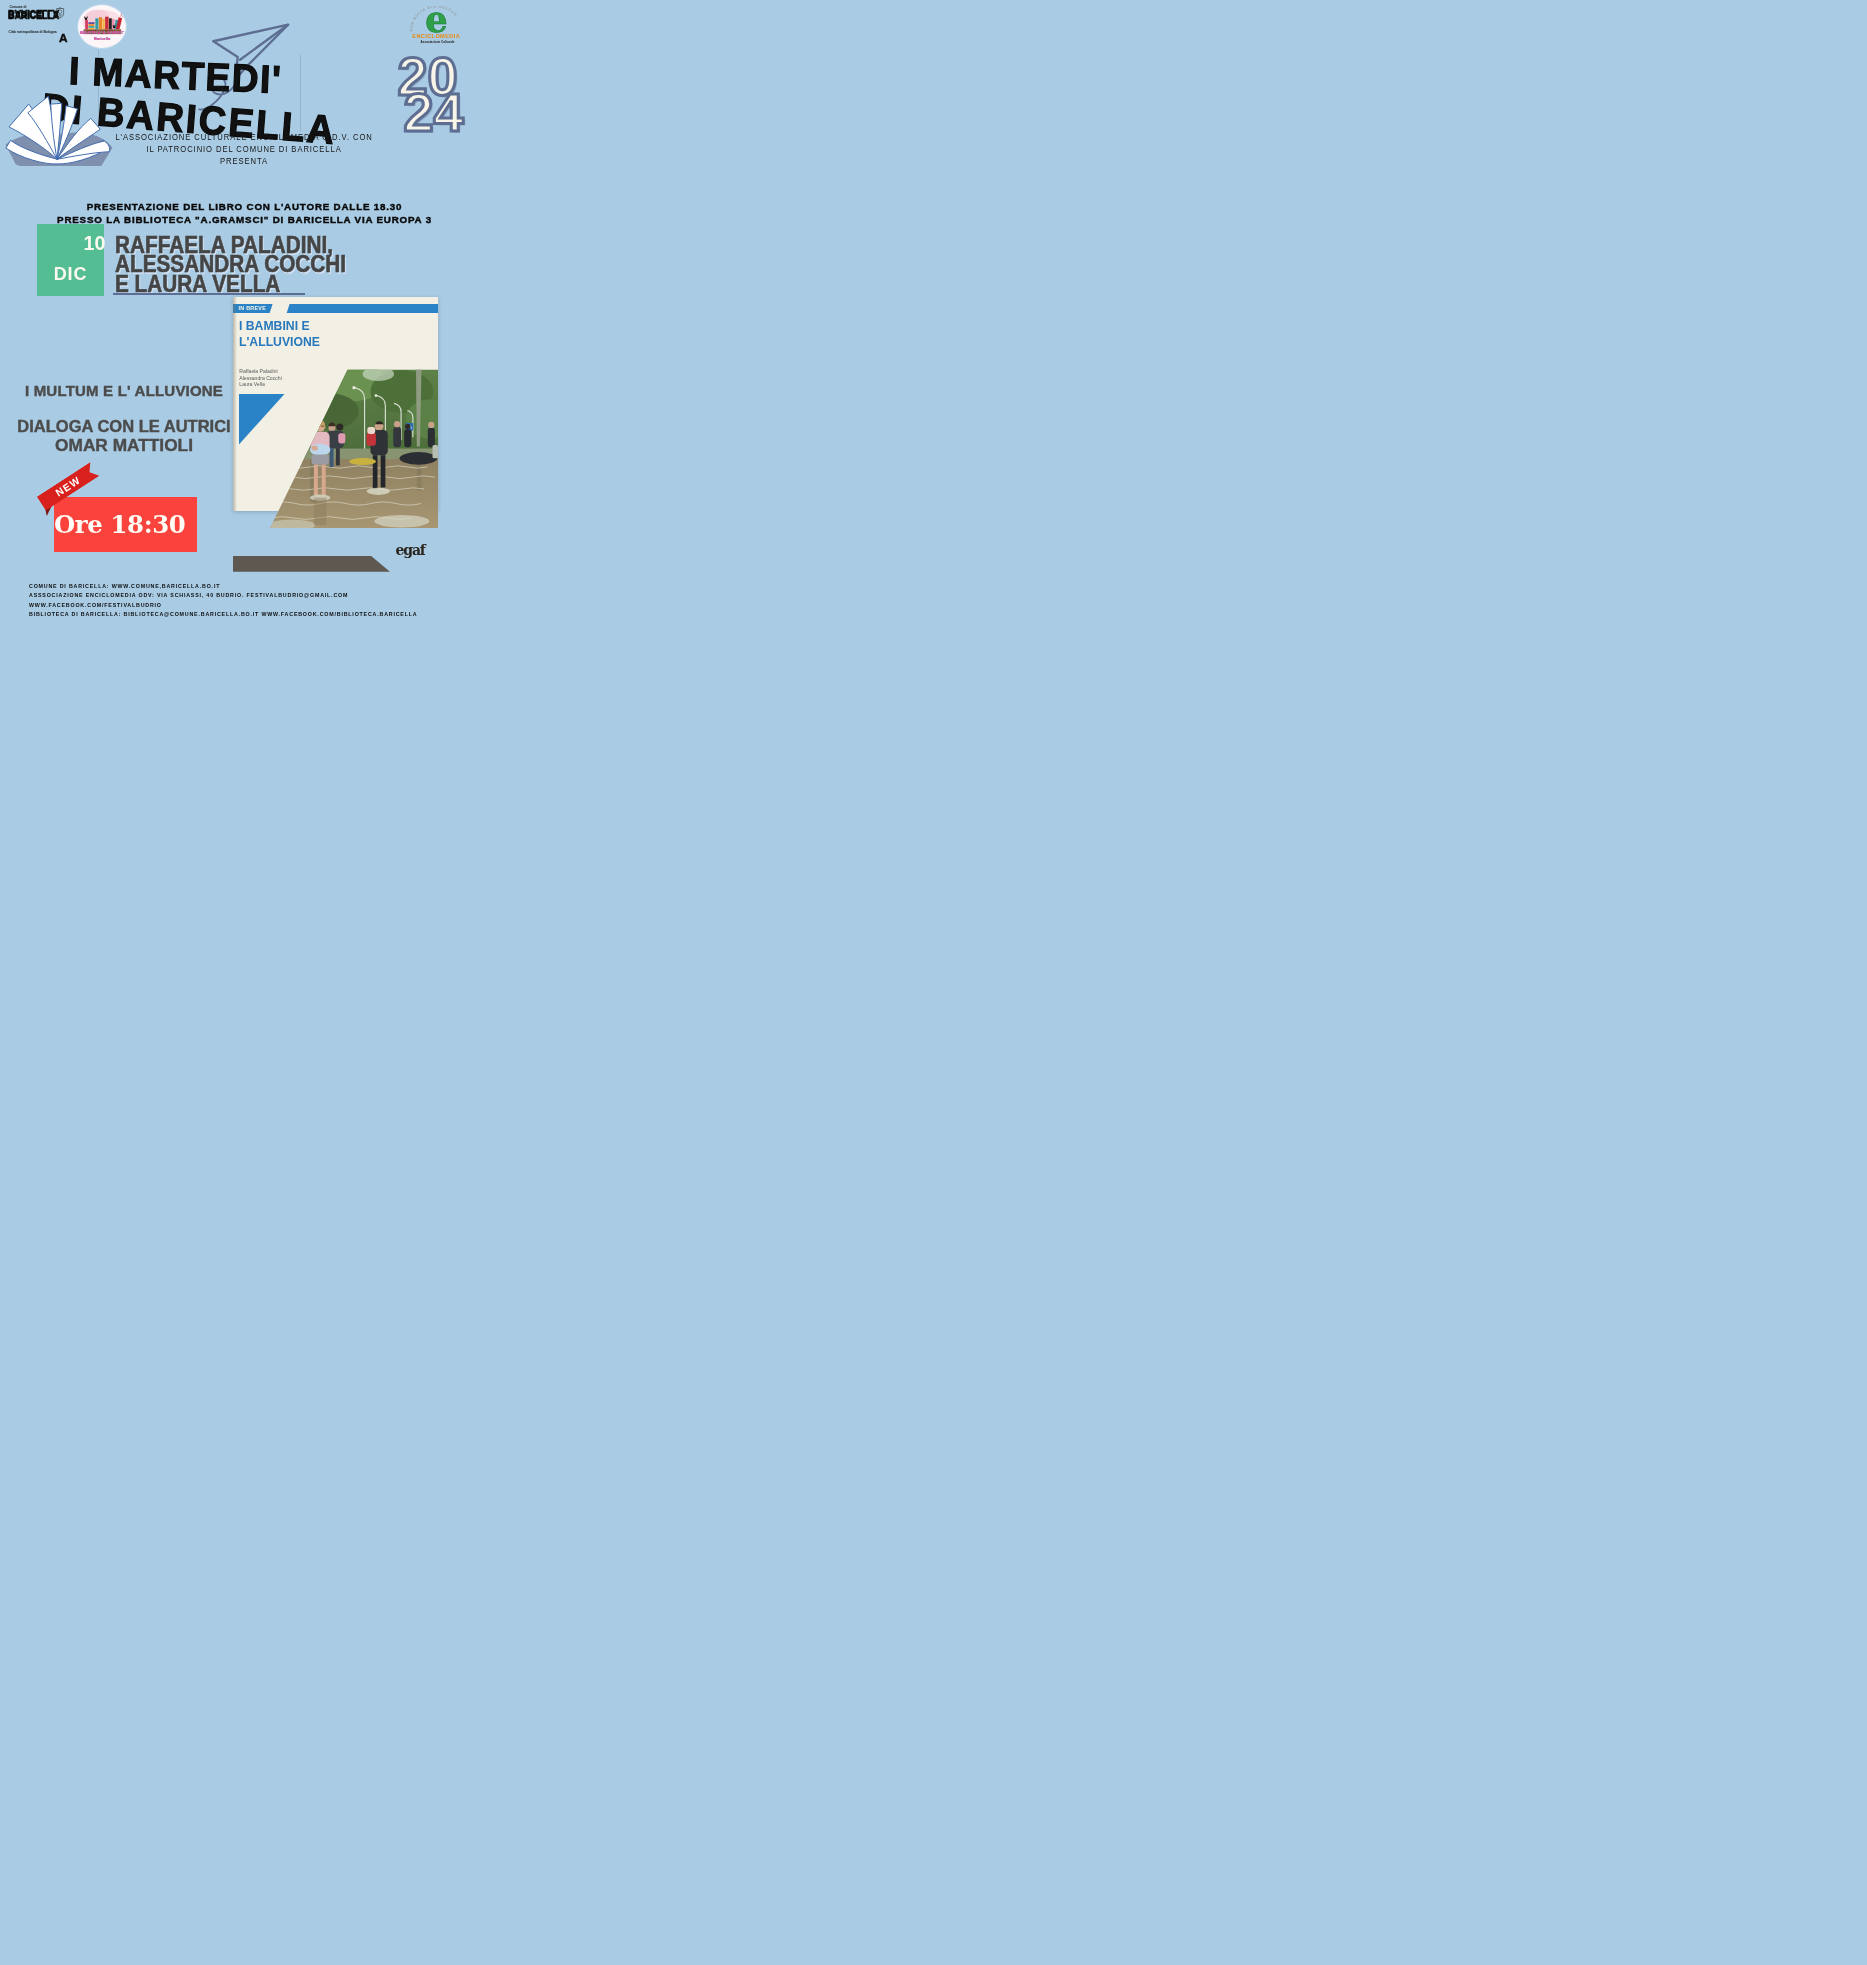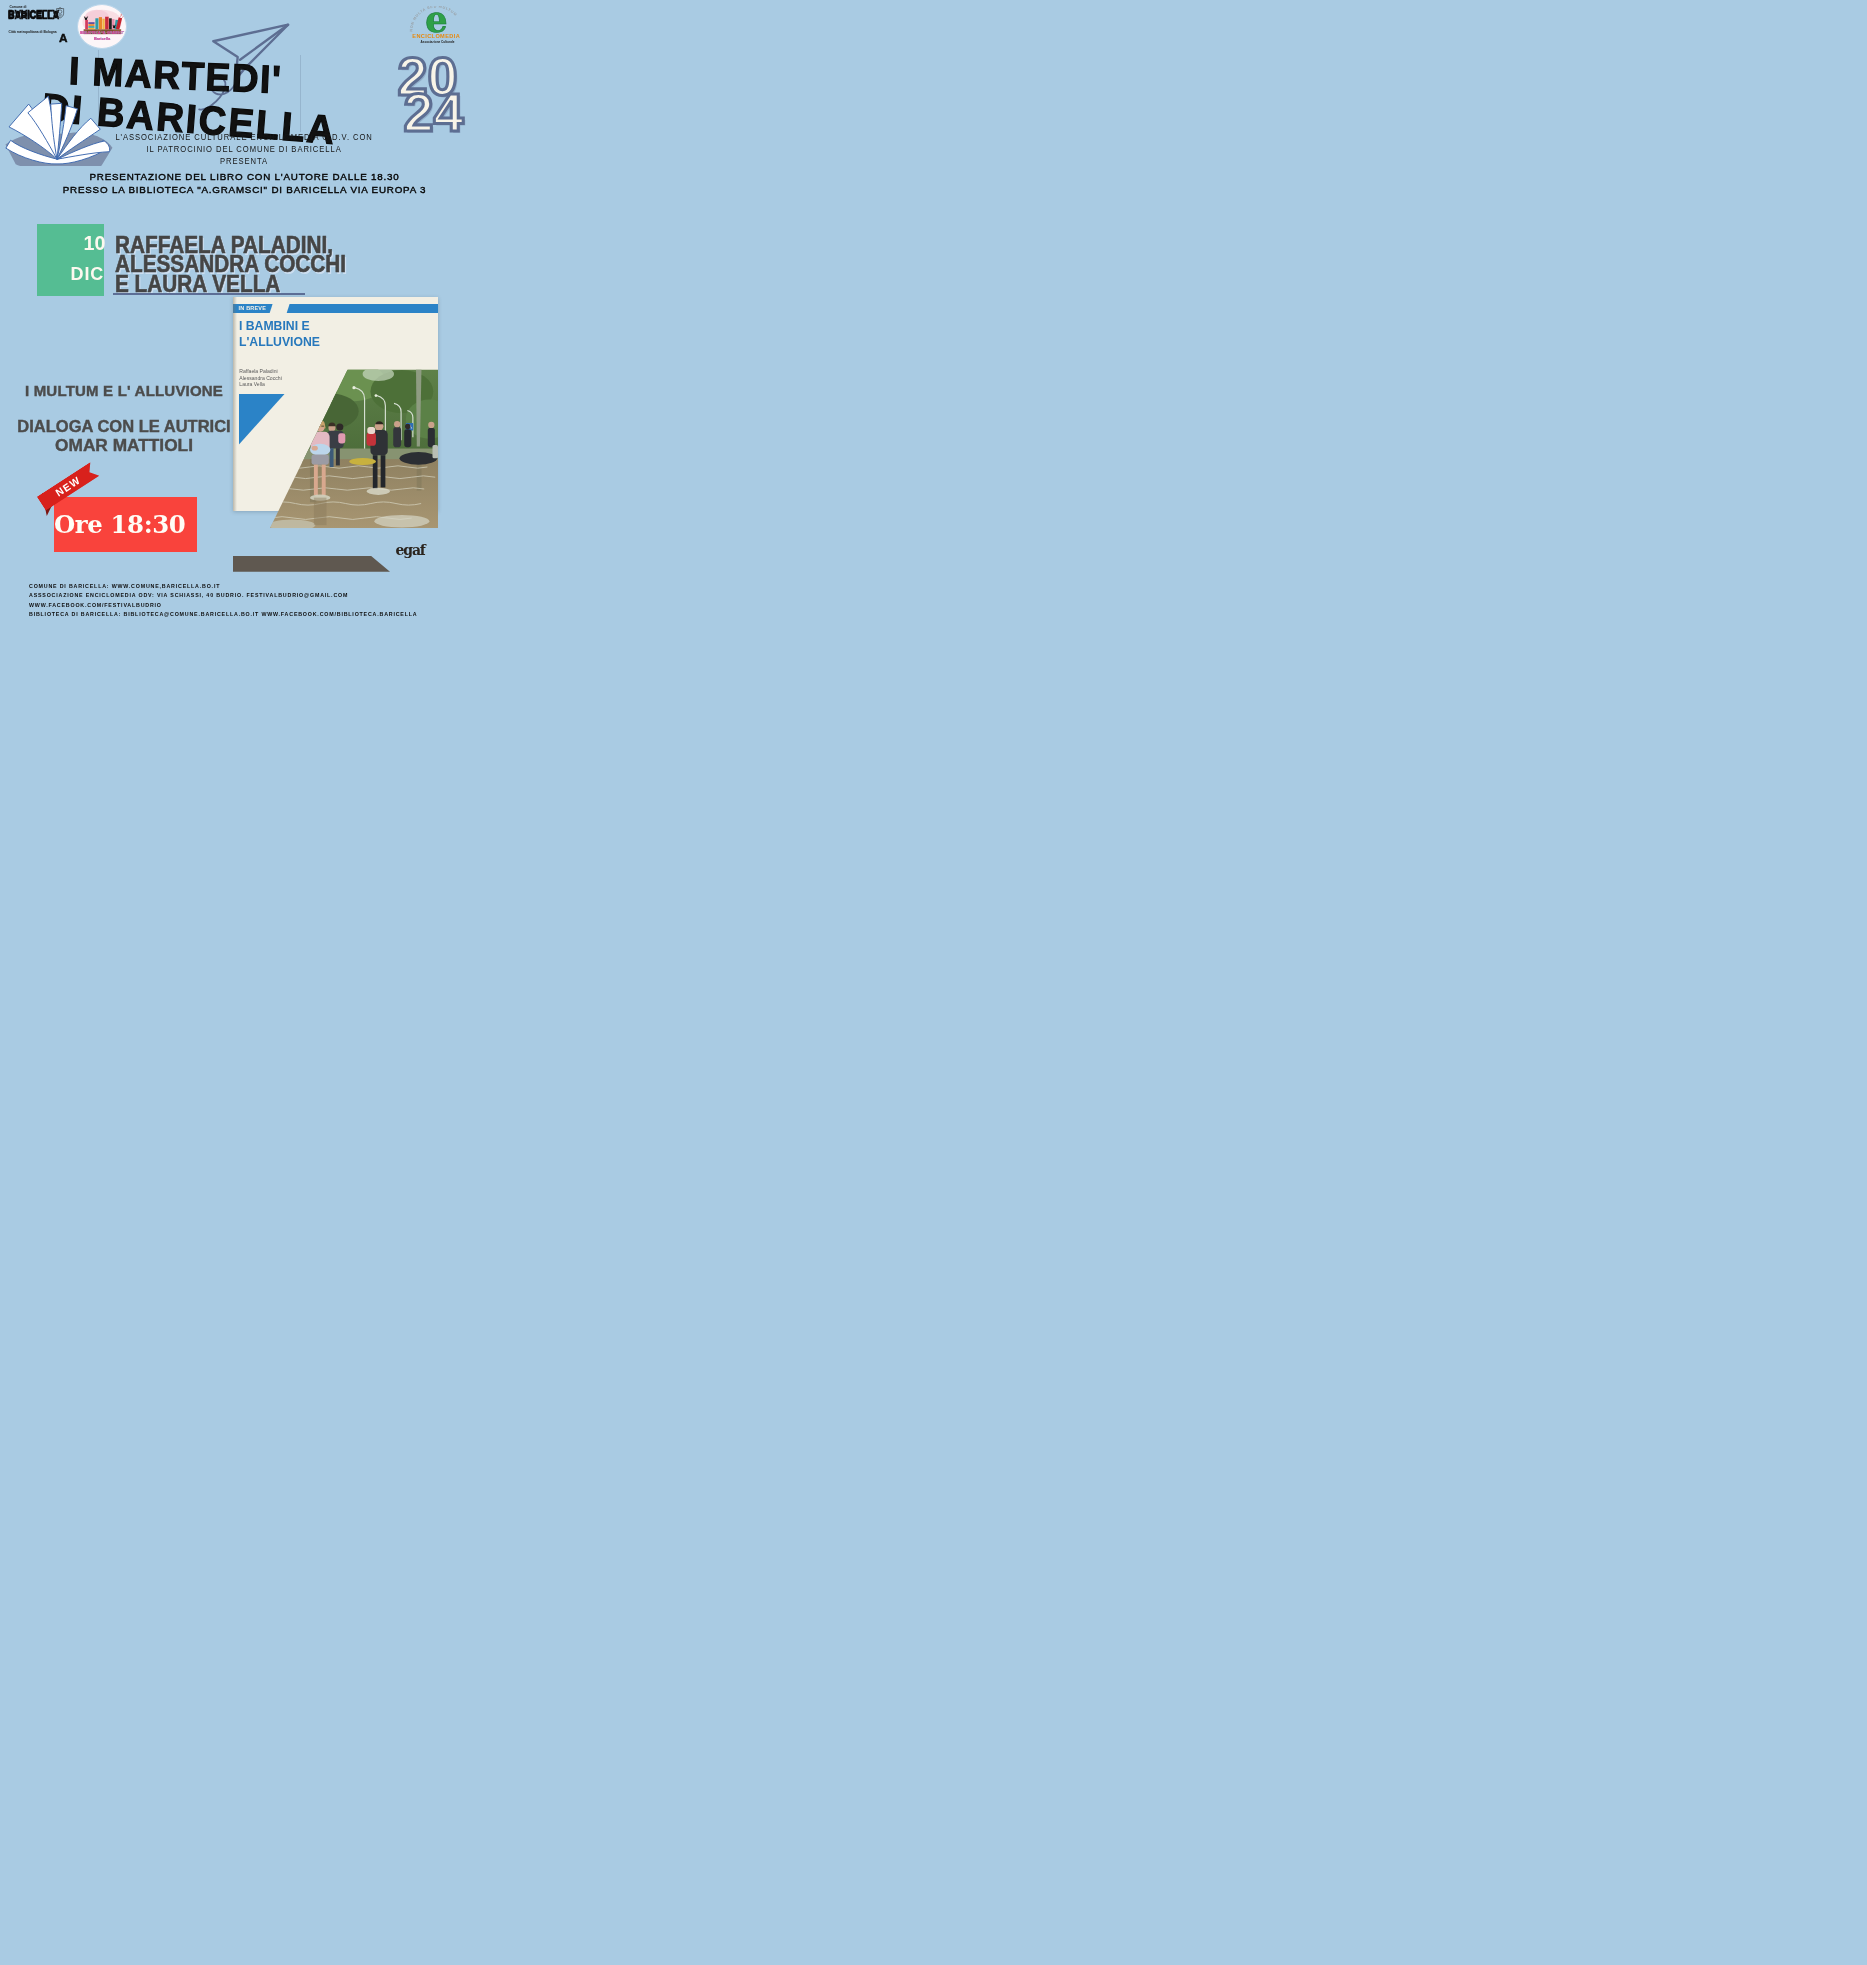--- a/index.html
+++ b/index.html
@@ -37,26 +37,26 @@
             letter-spacing:2.4px;transform:rotate(4.5deg) scaleX(.95);transform-origin:left center;}
   .year{left:394px;top:58px;width:67px;line-height:36px;font-size:54px;font-weight:800;
         color:#F8F4E8;-webkit-text-stroke:3.1px #5D6E92;text-align:center;
         text-shadow:2px 2.4px 0 rgba(93,110,146,.30);}
   .year .y2{padding-left:9.4px;}
   .crease{width:0.8px;background:rgba(55,70,100,.16);}
 
   
   .intro,.eventline{left:0;width:467px;text-align:center;padding-left:11px;}
   .intro{font-size:8.3px;font-weight:500;letter-spacing:1px;color:#161616;transform:scale(.92,1.1);}
-  .eventline{font-size:9.8px;font-weight:400;letter-spacing:0.8px;-webkit-text-stroke:0.4px #000;color:#0d0d0d;}
+  .eventline{font-size:9.8px;font-weight:700;letter-spacing:0.8px;-webkit-text-stroke:0.4px #000;color:#0d0d0d;margin-top:30px;}
 
   
   .date-badge{left:37px;top:224px;width:67px;height:72px;background:#55BD93;}
   .date-day{left:0;top:7.9px;width:100%;text-align:center;font-size:19.7px;font-weight:bold;color:#FCF9EF;padding-left:24px;}
-  .date-month{left:0;top:40px;width:100%;text-align:right;font-size:18px;font-weight:bold;
+  .date-month{left:0;top:40px;width:100%;text-align:center;font-size:18px;font-weight:bold;
               letter-spacing:0.8px;color:#FCF9EF;}
   .author-line{left:115px;font-size:23.6px;font-weight:800;color:#454545;letter-spacing:0;
                transform:scale(.88,1.04);transform-origin:left top;-webkit-text-stroke:0.6px #454545;
                text-shadow:1.6px 2px 0 #CCDEF0;}
   .author-rule{left:113px;top:293px;width:192px;height:2px;background:#5C6E96;}
 
   
   .desc{left:11px;width:226px;text-align:center;color:#4C4C4C;font-weight:bold;}
   .desc-title{top:382px;font-size:15px;-webkit-text-stroke:0.4px #4C4C4C;letter-spacing:0.2px;}
   .desc-d1{top:417px;font-size:16.5px;-webkit-text-stroke:0.4px #4C4C4C;}

